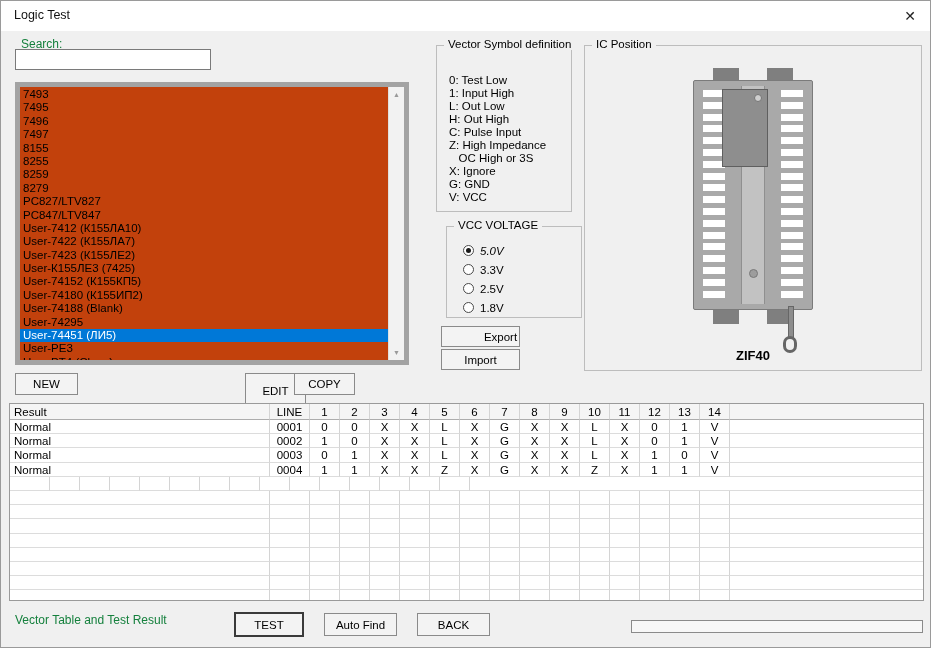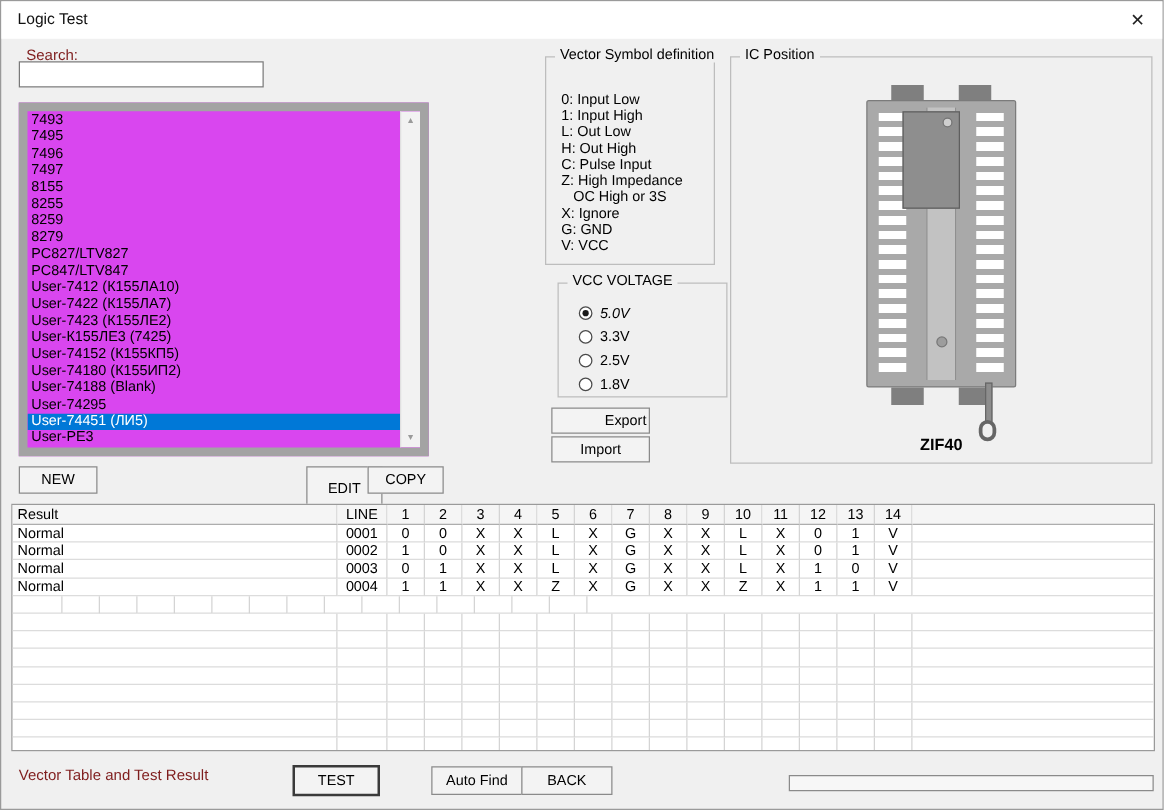--- a/index.html
+++ b/index.html
@@ -3,26 +3,26 @@
 <meta charset="utf-8">
 <style>
   * { margin:0; padding:0; box-sizing:border-box; }
   html,body { background:#d6d6d6; font-family:"Liberation Sans", sans-serif; }
   .window { position:relative; width:931px; height:648px; background:#f0f0f0;
             border:1px solid #9a9a9a; overflow:hidden; }
   .titlebar { position:absolute; left:0; top:0; right:0; height:30px; background:#ffffff; }
   .title { position:absolute; left:13px; top:7px; font-size:12.5px; color:#111; }
   .close-btn { position:absolute; right:8px; top:3px; width:24px; height:24px; text-align:center;
                line-height:24px; font-size:14px; color:#222; cursor:default; }
-  .label { position:absolute; font-size:12px; color:#7f1d1d; }
+  .label { position:absolute; font-size:12px; color:#15803d; }
   .textbox { position:absolute; background:#fff; border:1px solid #7a7a7a; font-size:12px;
              padding:2px 4px; font-family:inherit; outline:none; }
   
-  .listbox { position:absolute; left:14px; top:81px; width:328px; height:283px; background:#d946ef;
-             border:7px solid #a3a3a3; overflow:hidden; }
+  .listbox { position:absolute; left:14px; top:81px; width:394px; height:283px; background:#c2410c;
+             border:5px solid #a3a3a3; overflow:hidden; }
   .list-inner { position:absolute; left:0; top:1px; right:16px; }
   .list-item { height:13.4px; line-height:13.5px; font-size:11.5px; padding-left:3px;
                white-space:nowrap; color:#000; }
   .list-item.selected { background:var(--sel,#0078d7); color:#fff; }
   .scrollbar { position:absolute; top:0; right:0; bottom:0; width:16px; background:#f2f2f2;
                border-left:1px solid #e0e0e0; }
   .scroll-arrow { position:absolute; left:0; width:15px; height:15px; font-size:7px;
                   color:#9a9a9a; text-align:center; line-height:15px; }
   
   .btn { position:absolute; appearance:none; background:#f3f3f3; border:1px solid #8a8a8a;
@@ -124,21 +124,21 @@
   </div>
 
   <button class="btn" style="left:14px; top:372px; width:63px; height:22px;">NEW</button>
   <button class="btn" style="left:105px; top:372px; width:64px; height:22px;margin-top:44px;">DELETE</button>
   <button class="btn" style="left:204px; top:372px; width:61px; height:36px;margin-left:40px;">EDIT</button>
   <button class="btn" style="left:293px; top:372px; width:61px; height:22px;">COPY</button>
 
   <div class="groupbox" style="left:435px; top:44px; width:136px; height:167px;">
     <div class="group-title">Vector Symbol definition</div>
     <div class="vs-lines">
-        <div class="vs-line">0: Input Low</div>
+        <div class="vs-line">0: Test Low</div>
         <div class="vs-line">1: Input High</div>
         <div class="vs-line">L: Out Low</div>
         <div class="vs-line">H: Out High</div>
         <div class="vs-line">C: Pulse Input</div>
         <div class="vs-line">Z: High Impedance</div>
         <div class="vs-line">   OC High or 3S</div>
         <div class="vs-line">X: Ignore</div>
         <div class="vs-line">G: GND</div>
         <div class="vs-line">V: VCC</div>
       </div>
@@ -456,17 +456,17 @@
           <div class="cell cn"></div>
           <div class="cell cn"></div>
           <div class="cell cn"></div>
           <div class="cell filler"></div>
         </div>
       </div>
   </div>
 
   <div class="label" style="left:14px; top:612px;">Vector Table and Test Result</div>
   <button class="btn default" style="left:233px; top:611px; width:70px; height:25px;">TEST</button>
-  <button class="btn" style="left:323px; top:612px; width:73px; height:23px;margin-left:21px;">Auto Find</button>
+  <button class="btn" style="left:323px; top:612px; width:73px; height:23px;">Auto Find</button>
   <button class="btn" style="left:416px; top:612px; width:73px; height:23px;">BACK</button>
   <div class="progressbar"></div>
 
 </div>
 
 </body></html>

